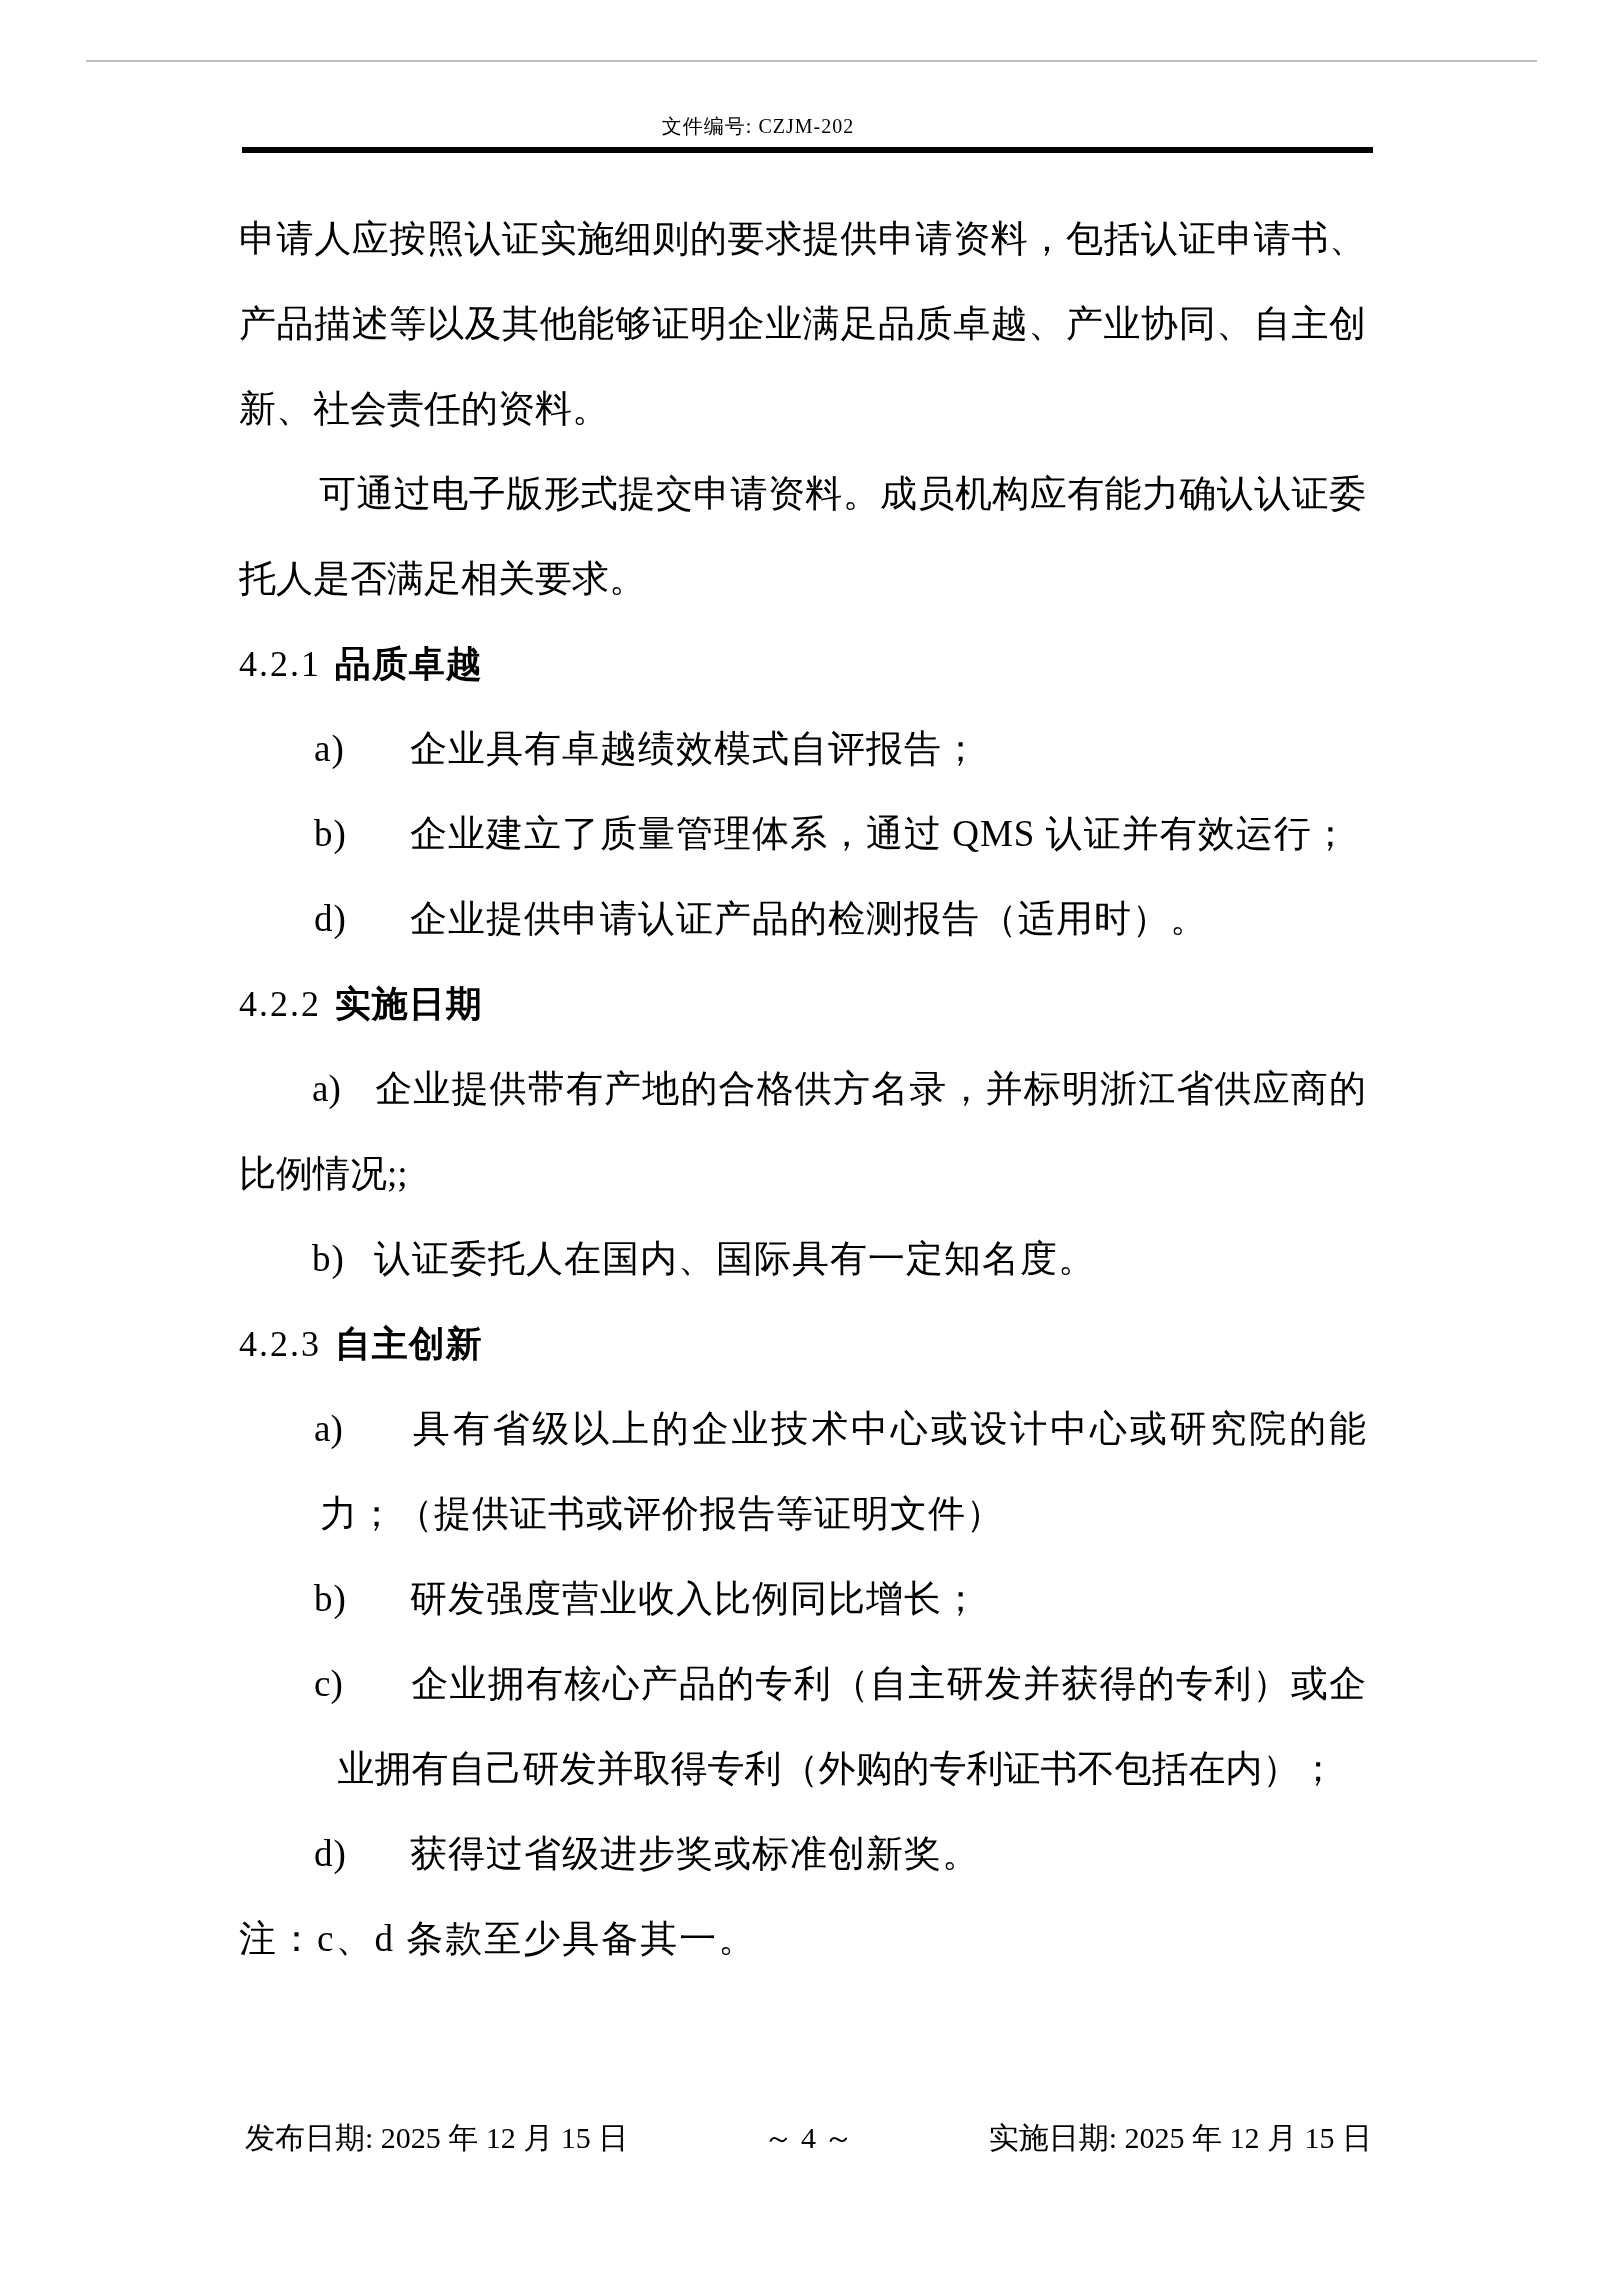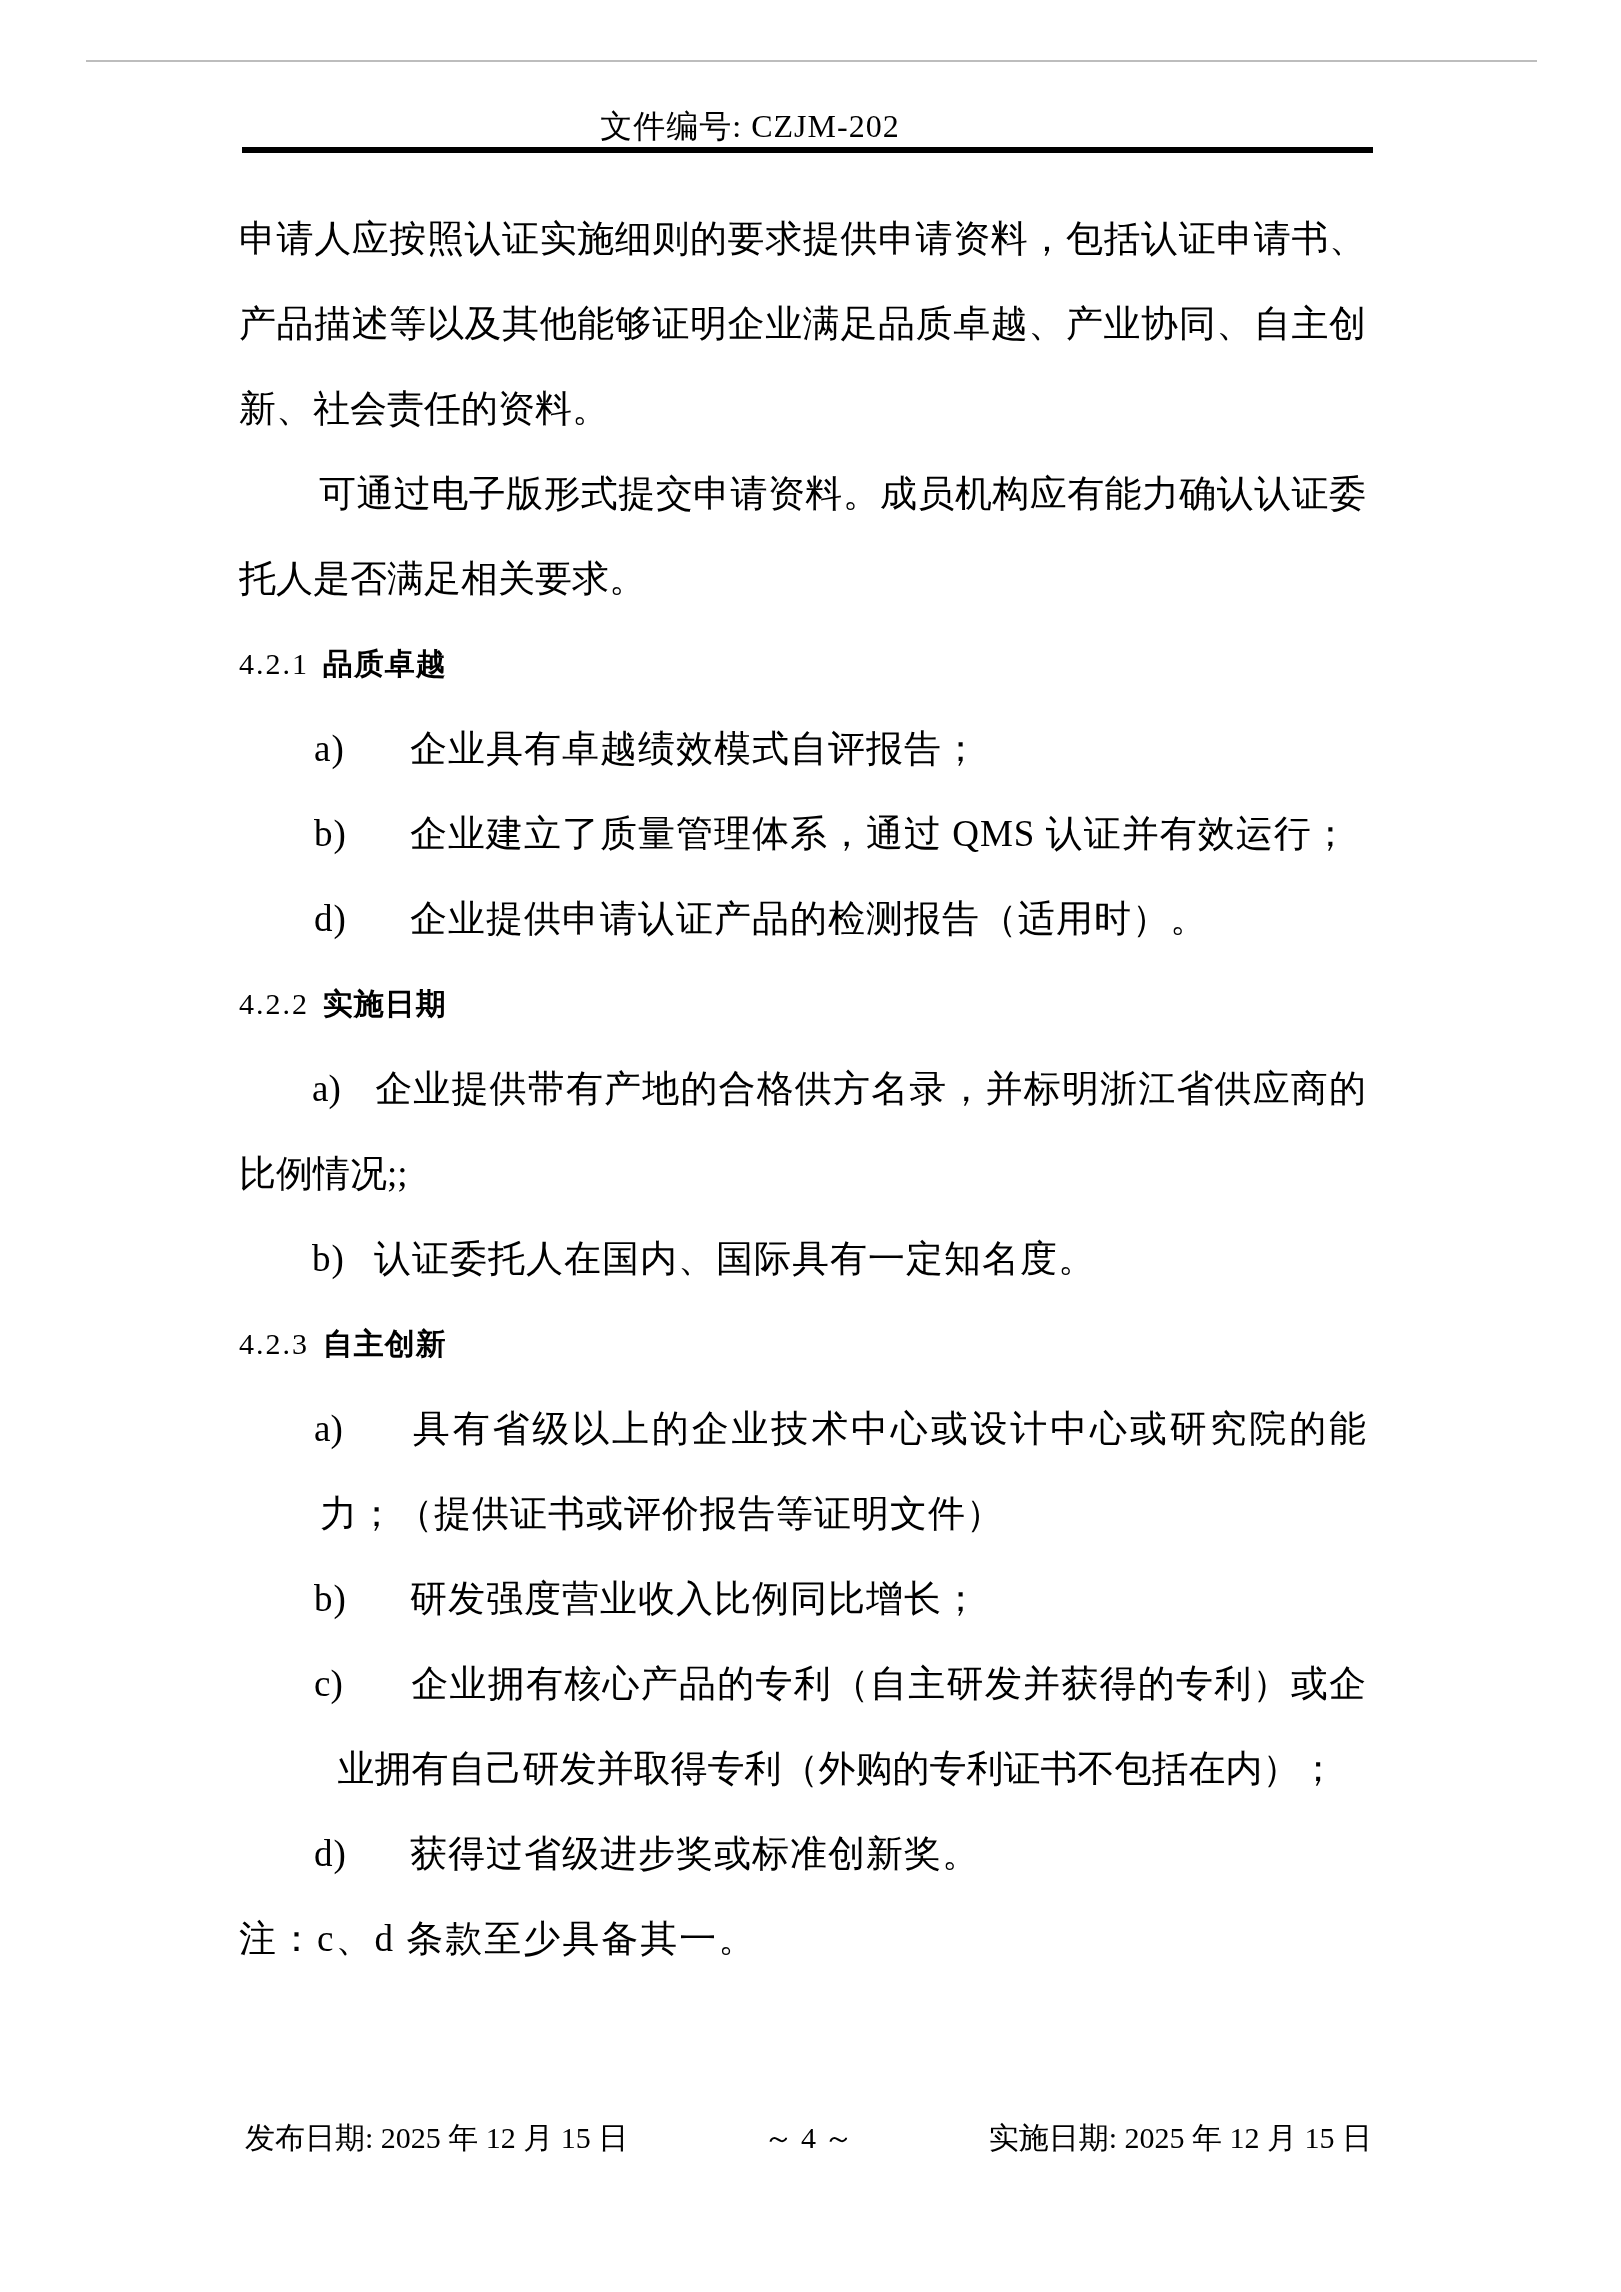--- a/index.html
+++ b/index.html
@@ -5,38 +5,38 @@
   html,body{margin:0;padding:0;}
   body{
     width:1621px;height:2293px;background:#ffffff;color:#000;
     font-family:"Liberation Serif",serif;
     -webkit-font-smoothing:antialiased;
   }
   .page{position:relative;width:1621px;height:2293px;background:#fff;overflow:hidden;}
 
   .scan-edge{position:absolute;top:60px;left:86px;width:1451px;height:2px;background:#bdbdbd;}
 
-  .hdr{position:absolute;top:110px;left:0;width:1500px;text-align:center;
-       font-size:32px;line-height:33px;letter-spacing:1px;}
+  .hdr{position:absolute;top:110px;left:8px;width:1500px;text-align:center;
+       font-size:20px;line-height:33px;letter-spacing:1px;}
   .rule{position:absolute;top:147px;left:242px;width:1131px;height:5.9px;background:#000;}
 
   .content{position:absolute;top:196px;left:239px;width:1127px;}
   .ln{height:85px;line-height:85px;font-size:37px;letter-spacing:1px;white-space:nowrap;}
   .j{white-space:normal;text-align:justify;text-align-last:justify;letter-spacing:0;}
   .ls0{letter-spacing:0;}
   .ls2{letter-spacing:2px;}
   .ind{padding-left:80px;}
   .it1{padding-left:75px;}
   .it2{padding-left:73px;}
   .ca{padding-left:81px;}
   .cc{padding-left:69px;letter-spacing:0;text-align:center;}
   .mk{display:inline-block;}
   .mk1{width:96px;}
   .mk2{width:62px;}
-  .head{font-size:30px;}
+  .head{font-size:36px;}
   .hnum{font-weight:400;letter-spacing:2px;}
   .htxt{font-weight:700;font-family:"Liberation Sans",sans-serif;margin-left:13.7px;letter-spacing:1px;}
 
   .ftr{position:absolute;top:2117px;left:245px;width:1127px;display:flex;
        justify-content:space-between;align-items:flex-start;font-size:30px;line-height:41px;}
   .ftr .mid{font-size:30px;}
 </style>
 </head>
 <body>
 

